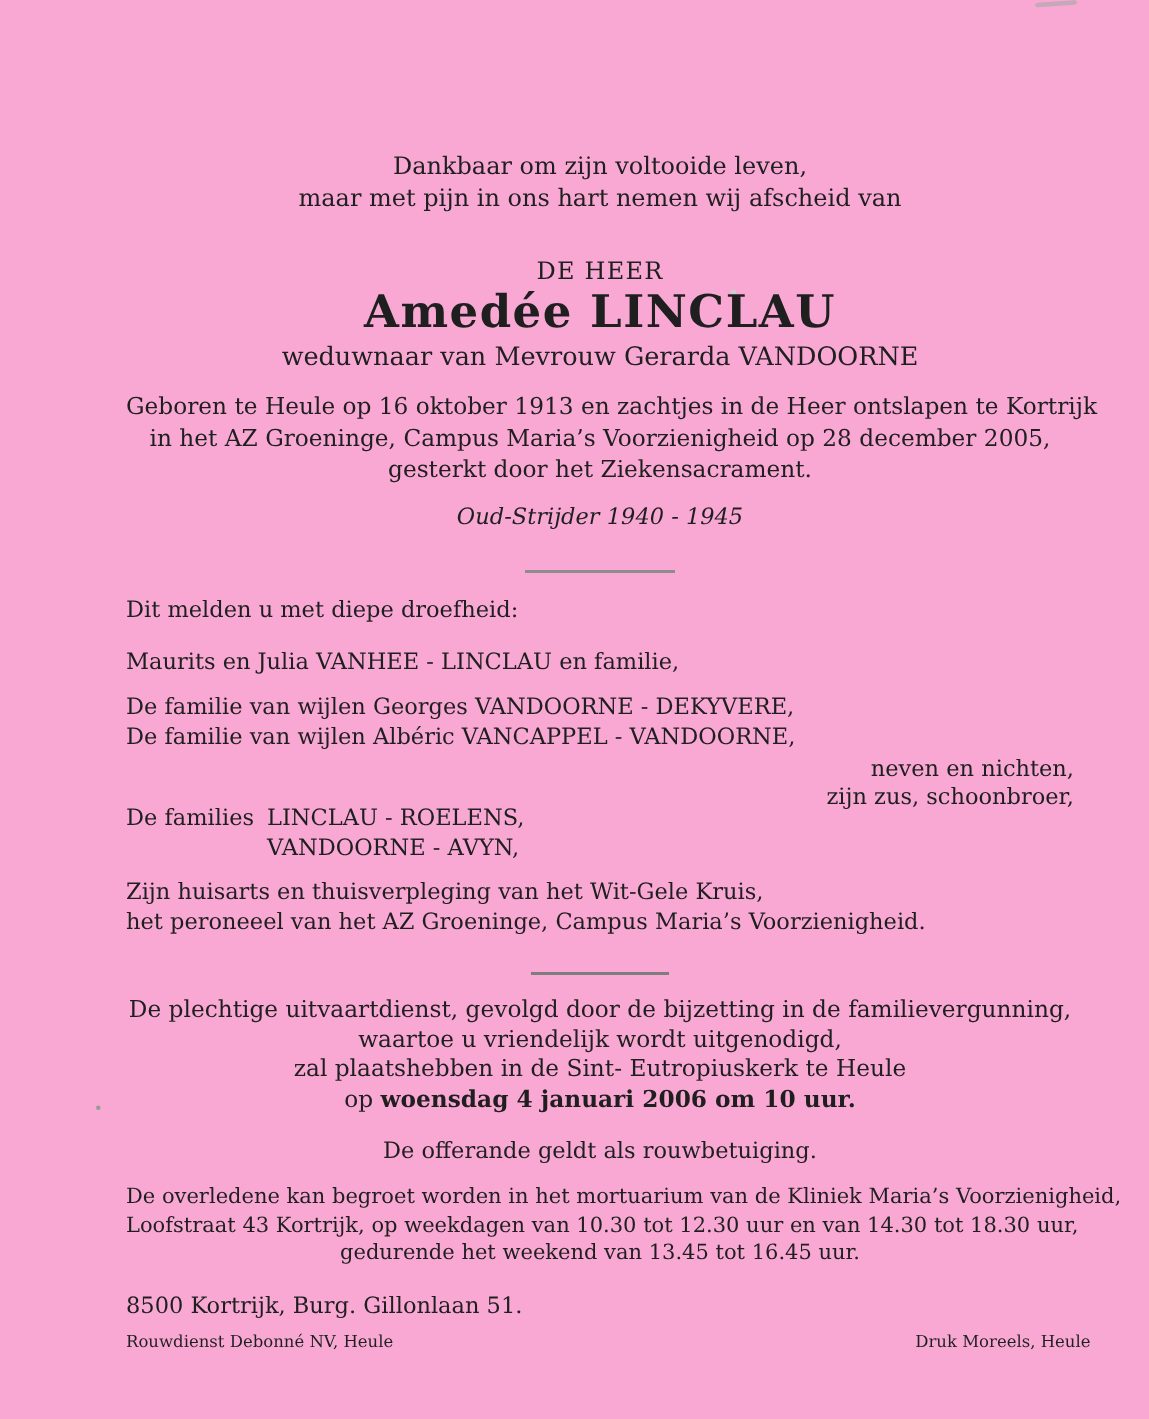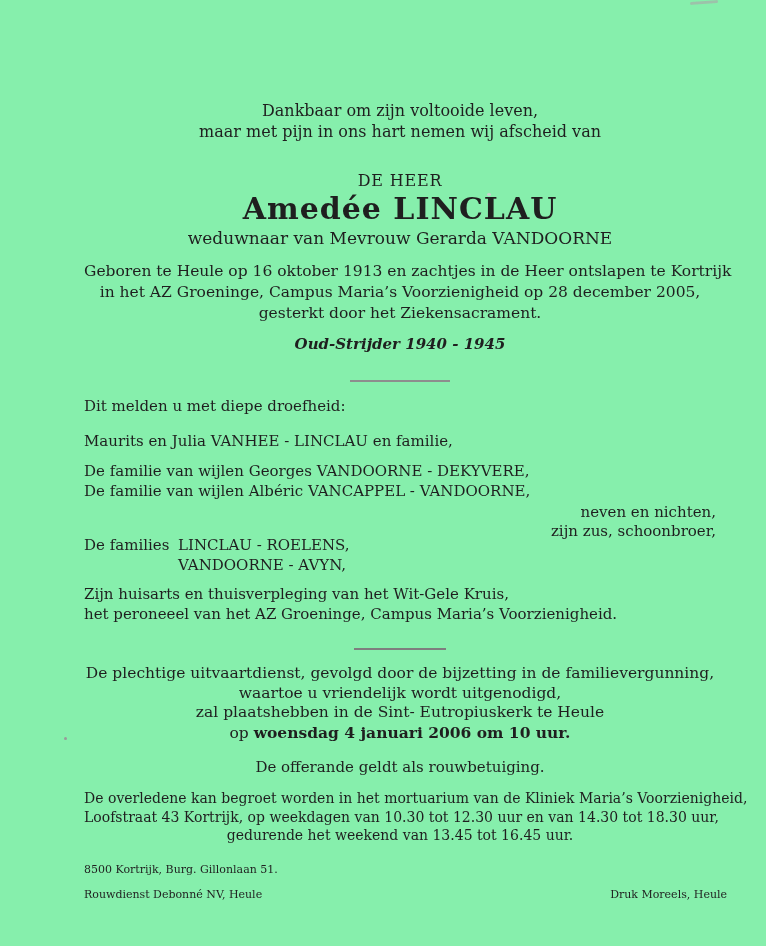--- a/index.html
+++ b/index.html
@@ -1,46 +1,46 @@
 <!DOCTYPE html>
 <html><head>
 <meta charset="utf-8">
 <style>
   html,body { margin:0; padding:0; background:#ffffff; }
   .page {
     position:relative;
     width:766px; height:946px;
-    background:#86efac;
+    background:#f9a8d4;
     overflow:hidden;
     font-family:"DejaVu Serif", serif;
     color:#1f1f1f;
   }
   .content { margin:0 50px 0 84px; }
   .nw { white-space:nowrap; }
   .center { text-align:center; }
   .rightal { text-align:right; }
   .intro { margin-top:100px; font-size:16px; line-height:21px; }
   .heer { margin-top:30px; font-size:16px; line-height:18px; font-weight:normal; letter-spacing:0.8px; }
   .name { margin-top:3px; font-size:30px; line-height:32px; font-weight:bold; letter-spacing:1px; }
   .subtitle { margin-top:3px; font-size:17px; line-height:21px; }
   .life { margin-top:12px; font-size:15.5px; line-height:21px; }
-  .veteran { margin-top:11px; font-size:15px; line-height:18px; font-style:italic;font-weight:bold; }
+  .veteran { margin-top:11px; font-size:15px; line-height:18px; font-style:italic; }
   .sep { border:0; border-top:2px solid #8d8d8d; width:100px; margin:27px auto 0 auto; }
   .sep2 { border-top:2px solid #7e7e7e; width:92px; margin-top:24px; }
   .announce { margin-top:15px; font-size:15px; line-height:19px; }
   .maurits { margin-top:16px; font-size:15px; line-height:19px; }
   .famblock { margin-top:11px; font-size:15px; line-height:19.5px; }
   .relation { margin-top:2px; font-size:15px; line-height:19px; }
   .families { margin-top:-6px; font-size:15px; line-height:20px; display:flex; }
   .families .label { width:94px; flex:0 0 94px; }
   .care { margin-top:9px; font-size:15px; line-height:20px; }
   .service { margin-top:14px; font-size:15.5px; line-height:19.5px; }
   .offering { margin-top:15px; font-size:15px; line-height:18px; }
   .mortuary { margin-top:13px; font-size:14px; line-height:18.5px; }
-  .address { margin-top:16px; font-size:11px; line-height:18px; }
+  .address { margin-top:16px; font-size:15px; line-height:18px; }
   .footer {
     position:absolute; left:84px; right:39px; top:888px;
     display:flex; justify-content:space-between;
     font-size:11px; line-height:14px;
   }
   .b { font-weight:bold; }
   
   .smudge-top {
     position:absolute; left:690px; top:1px; width:28px; height:3px;
     background:#a9a9a9; border-radius:2px; transform:rotate(-4deg); opacity:.65;

